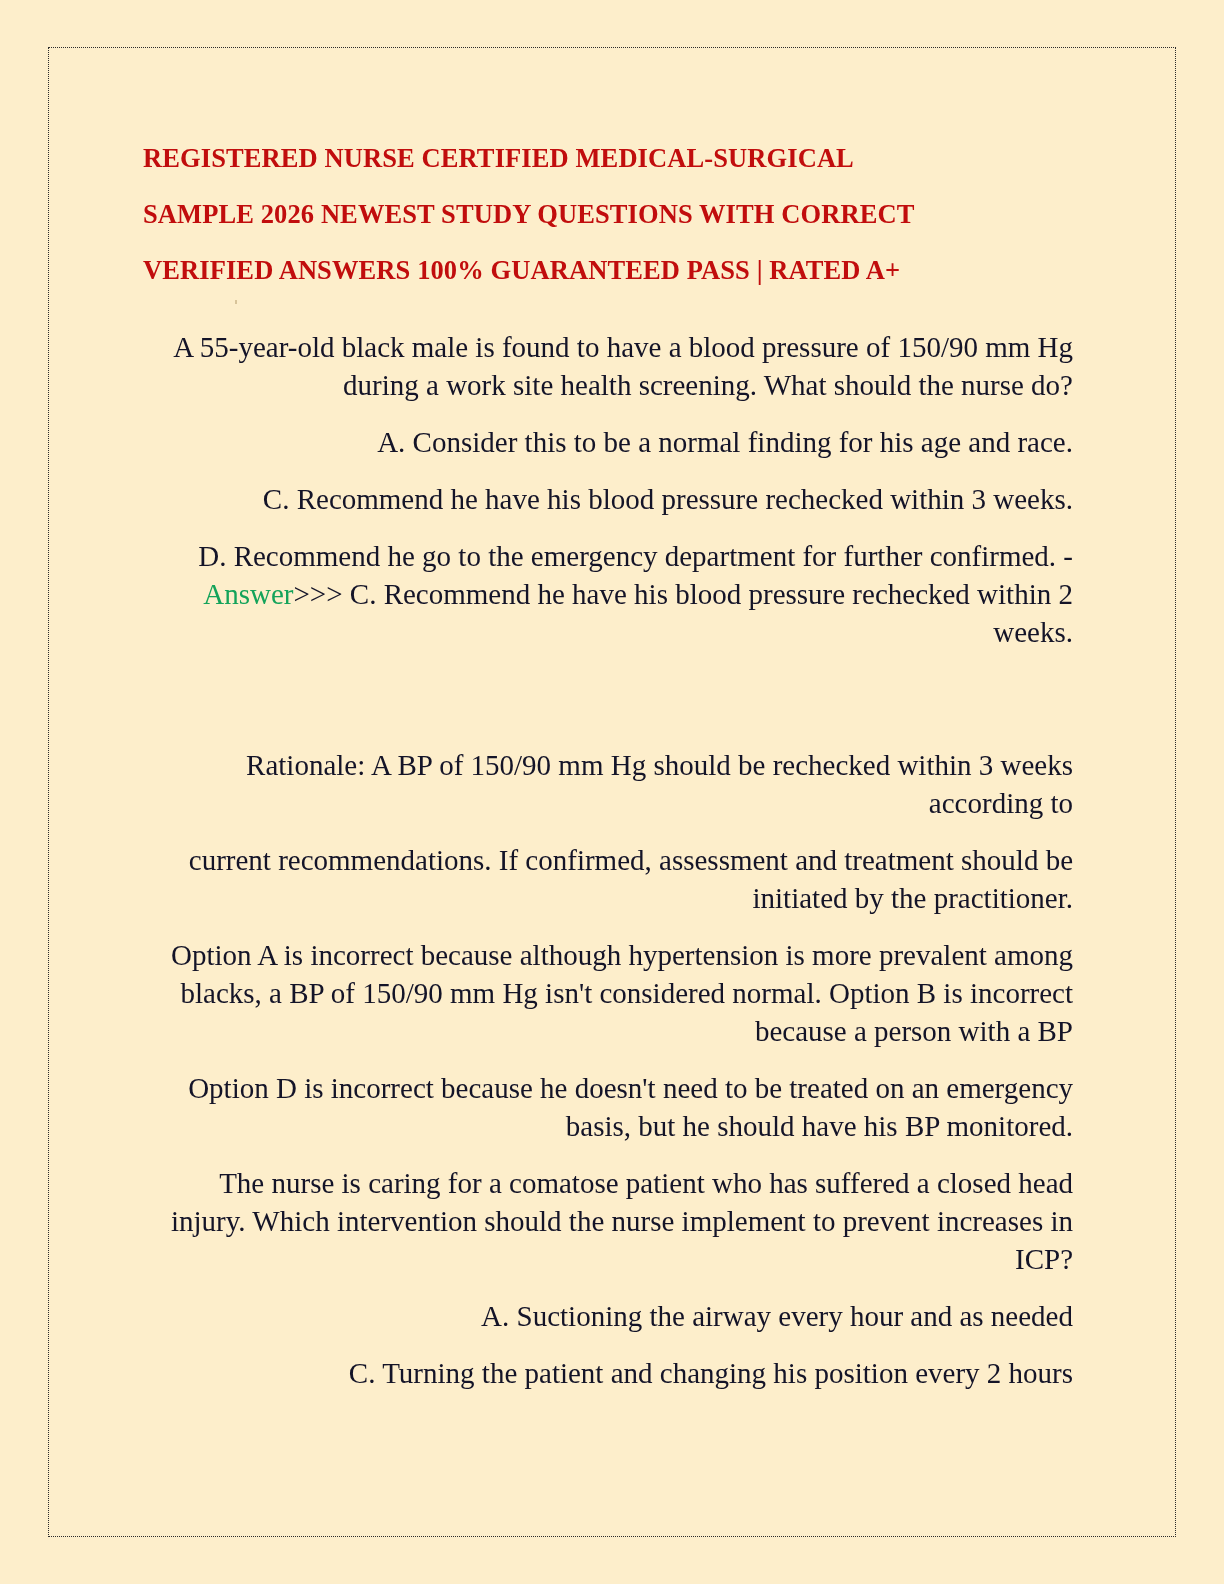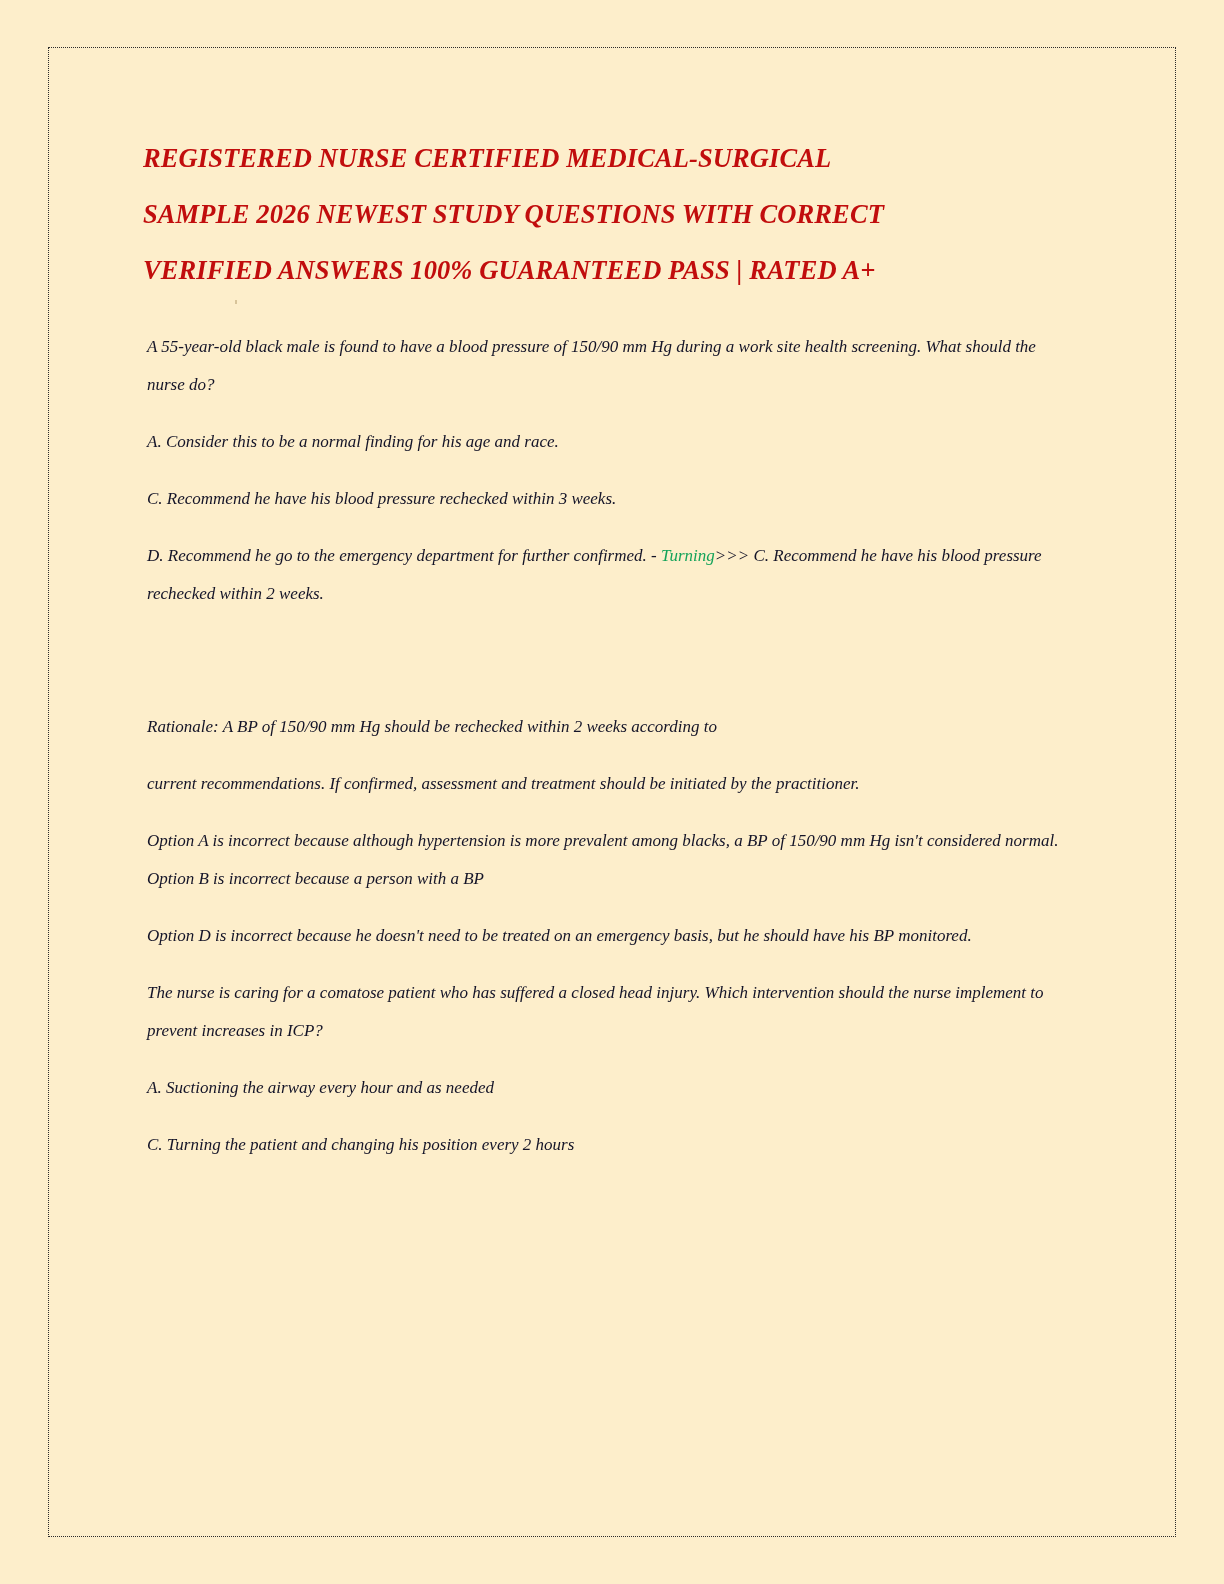--- a/index.html
+++ b/index.html
@@ -13,21 +13,20 @@
     font-family: "Liberation Serif", "DejaVu Serif", serif;
     overflow: hidden;
   }
 
   #page {
     position: relative;
     width: 1028px;
     height: 1584px;
     background: #fdeecb;
     box-sizing: border-box;
-    font-style: italic;
   }
 
   #page-border {
     position: absolute;
     left: 48px;
     top: 47px;
     width: 1128px;
     height: 1490px;
     border: 1px dotted #2b2b2b;
     box-sizing: border-box;
@@ -55,24 +54,24 @@
     position: absolute;
     left: 92px;
     top: 170px;
     width: 2px;
     height: 4px;
     background: #d8c49a;
   }
 
   p.body {
     color: #141428;
-    font-size: 17px;
+    font-size: 29px;
     line-height: 38px;
-    margin: 0 0 19px 4px;
-    text-align: left;
+    margin: 0 0 19px 16px;
+    text-align: right;
   }
 
   .answer-kw {
     color: #14a35a;
   }
 
   .spacer-para {
     height: 76px;
   }
 
@@ -97,25 +96,25 @@
 
     <div style="height:30px"></div>
 
     <p class="body">A 55-year-old black male is found to have a blood pressure of 150/90 mm Hg during a work site health screening. What should the nurse do?</p>
 
     <p class="body">A. Consider this to be a normal finding for his age and race.</p>
 
 
     <p class="body">C. Recommend he have his blood pressure rechecked within 3 weeks.</p>
 
-    <p class="body"><span>D. Recommend he go to the emergency department for further confirmed. - </span><span class="answer-kw">Turning</span><span>&gt;&gt;&gt; C. Recommend he have his blood pressure rechecked within 2 weeks.</span></p>
+    <p class="body"><span>D. Recommend he go to the emergency department for further confirmed. - </span><span class="answer-kw">Answer</span><span>&gt;&gt;&gt; C. Recommend he have his blood pressure rechecked within 2 weeks.</span></p>
 
     <div class="spacer-para"></div>
 
-    <p class="body">Rationale: A BP of 150/90 mm Hg should be rechecked within 2 weeks according to</p>
+    <p class="body">Rationale: A BP of 150/90 mm Hg should be rechecked within 3 weeks according to</p>
 
     <p class="body hang">current recommendations. If confirmed, assessment and treatment should be initiated by the practitioner.</p>
 
     <p class="body hang">Option A is incorrect because although hypertension is more prevalent among blacks, a BP of 150/90 mm Hg isn't considered normal. Option B is incorrect because a person with a BP</p>
 
 
     <p class="body hang">Option D is incorrect because he doesn't need to be treated on an emergency basis, but he should have his BP monitored.</p>
 
     <p class="body hang">The nurse is caring for a comatose patient who has suffered a closed head injury. Which intervention should the nurse implement to prevent increases in ICP?</p>
 

